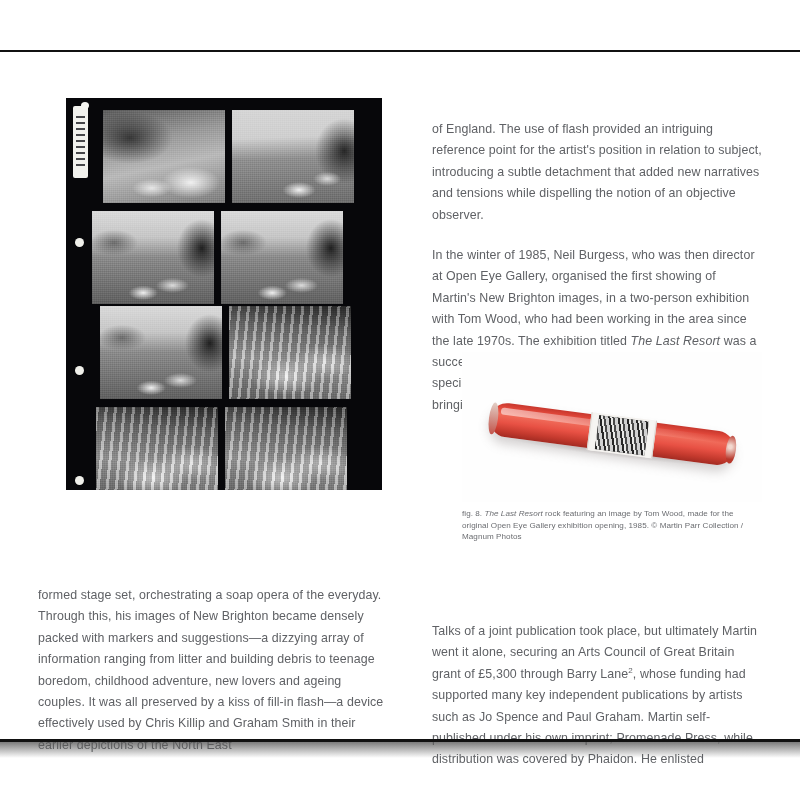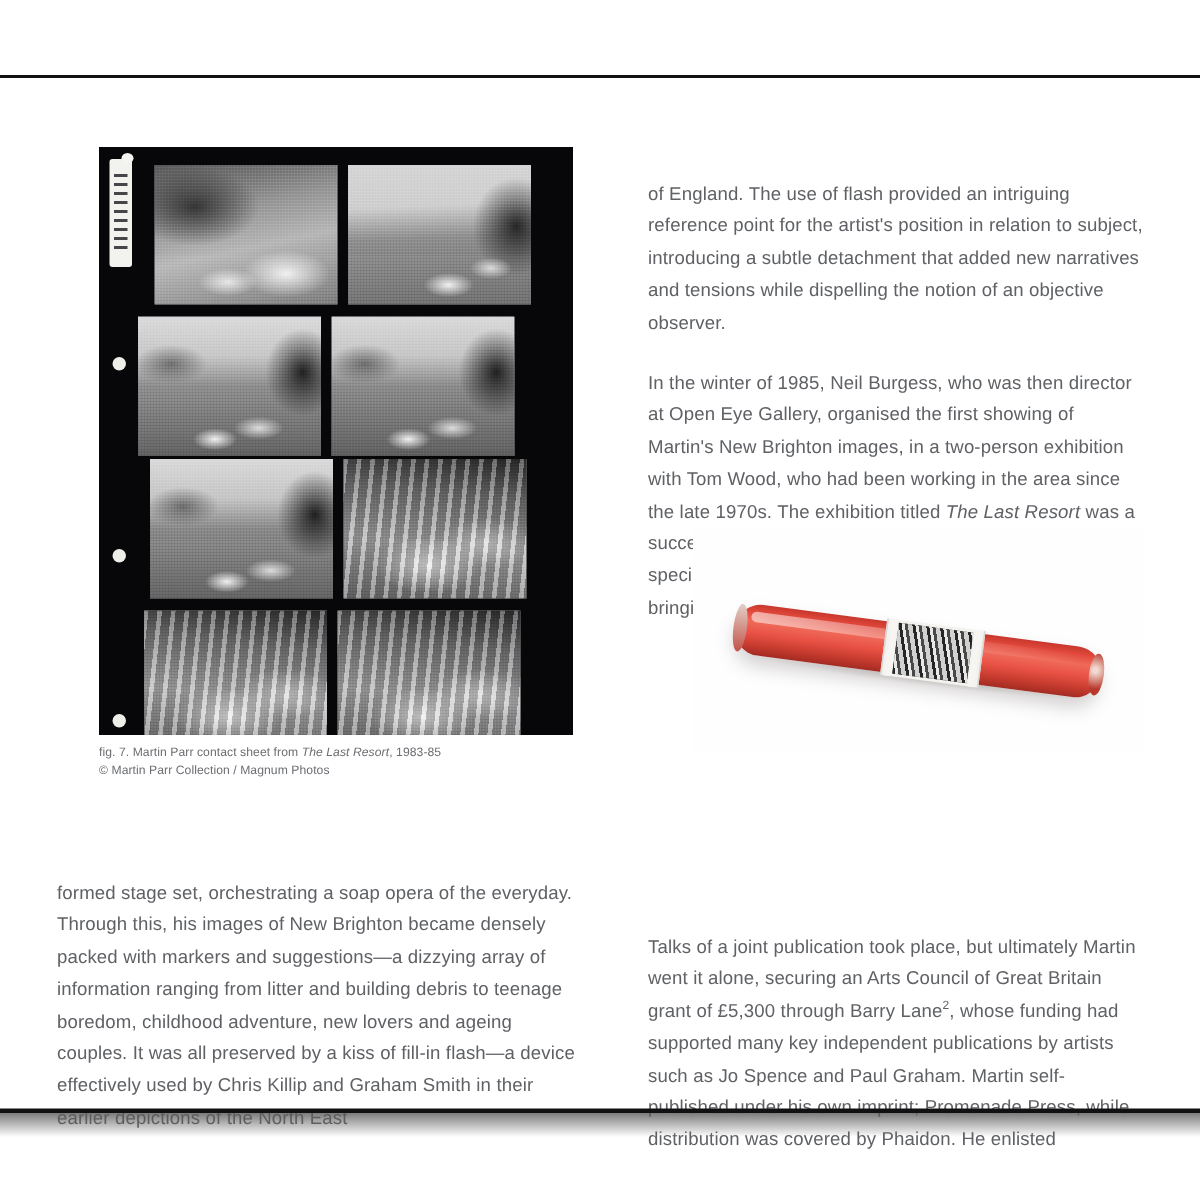--- a/index.html
+++ b/index.html
@@ -325,24 +325,20 @@
           <div class="pier-crowd"></div>
             <div class="grain"></div>
         </div>
         <div class="cs-frame" style="left:159px; top:309px; width:122px; height:93px;">
           <div class="pier-crowd"></div>
             <div class="grain"></div>
         </div>
       </div>
     </div>
 
-    <p class="caption">
-      <span>fig. 7. Martin Parr contact sheet from </span><i>The Last Resort</i><span>, 1983-85</span><br>
-      <span>© Martin Parr Collection / Magnum Photos</span>
-    </p>
   </div>
 
   <div class="col-left" style="top:585px;">
     <p class="body-text">formed stage set, orchestrating a soap opera of the everyday. Through this, his images of New Brighton became densely packed with markers and suggestions—a dizzying array of information ranging from litter and building debris to teenage boredom, childhood adventure, new lovers and ageing couples. It was all preserved by a kiss of fill-in flash—a device effectively used by Chris Killip and Graham Smith in their earlier depictions of the North East</p>
   </div>
 
   <div class="col-right">
 
     <p class="body-text">of England. The use of flash provided an intriguing reference point for the artist's position in relation to subject, introducing a subtle detachment that added new narratives and tensions while dispelling the notion of an objective observer.</p>
 
@@ -359,20 +355,23 @@
         <div class="rock-end-left"></div>
         <div class="rock-end-right"></div>
         <div class="rock-wrapper">
           <div class="rock-wrapper-art"></div>
           <div class="rock-wrapper-band" style="left:2px;"></div>
           <div class="rock-wrapper-band" style="right:2px;"></div>
         </div>
       </div>
     </div>
 
+    <p class="caption" style="width:292px;">
+      <span>fig. 8. </span><i>The Last Resort</i><span> rock featuring an image by Tom Wood, made for the original Open Eye Gallery exhibition opening, 1985. © Martin Parr Collection / Magnum Photos</span>
+    </p>
   </div>
 
   <div class="col-right" style="top:598px;">
     <p class="body-text">
       <span>Talks of a joint publication took place, but ultimately Martin went it alone, securing an Arts Council of Great Britain grant of £5,300 through Barry Lane</span><sup>2</sup><span>, whose funding had supported many key independent publications by artists such as Jo Spence and Paul Graham. Martin self-published under his own imprint; Promenade Press, while distribution was covered by Phaidon. He enlisted</span>
     </p>
   </div>
 
   <div class="rule-bottom"></div>
   <div class="rule-bottom-shadow"></div>

